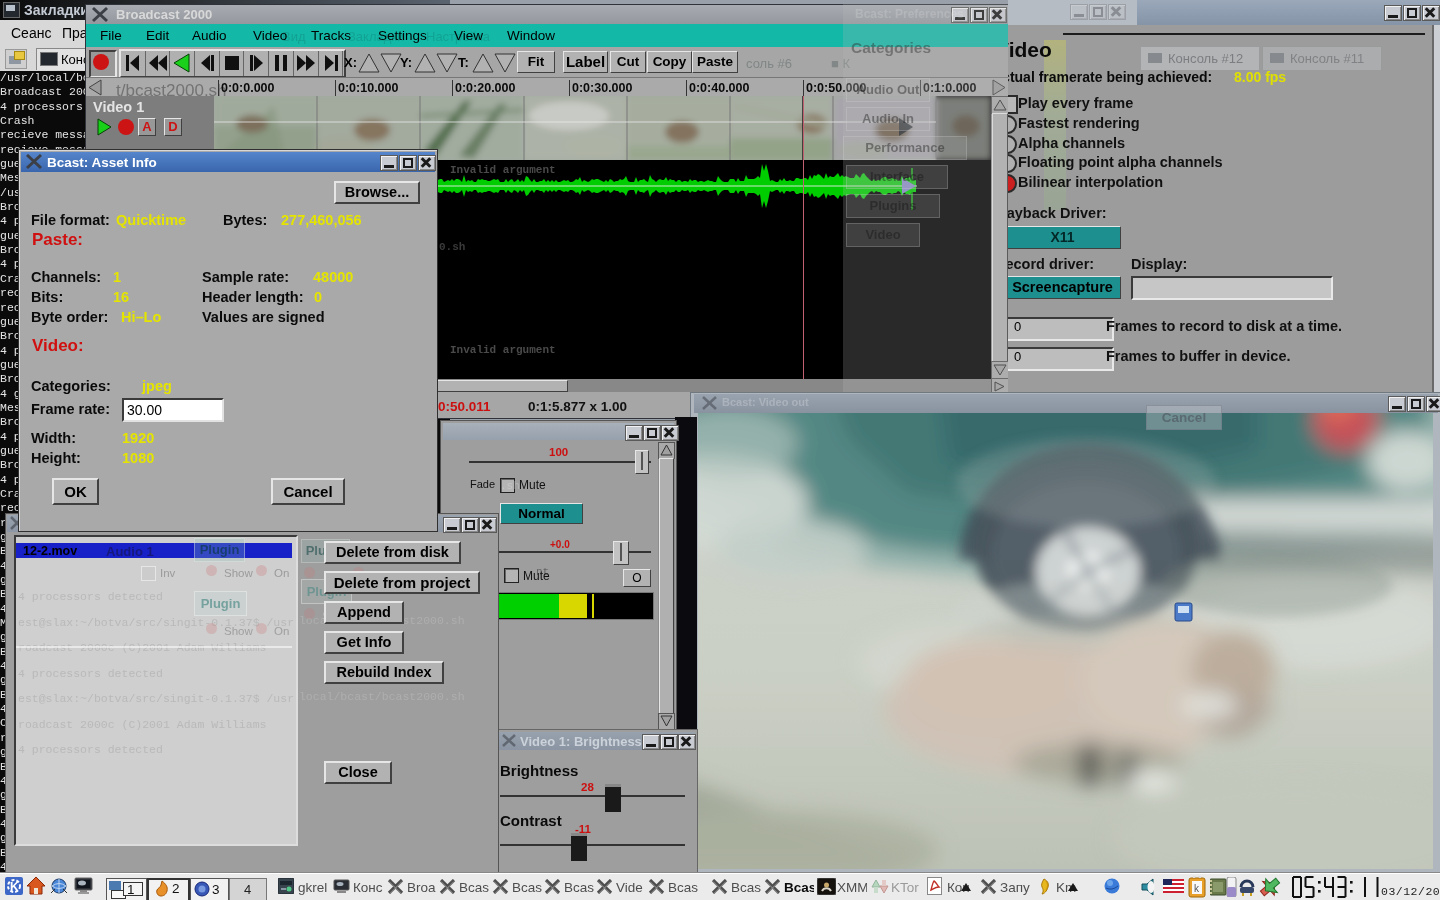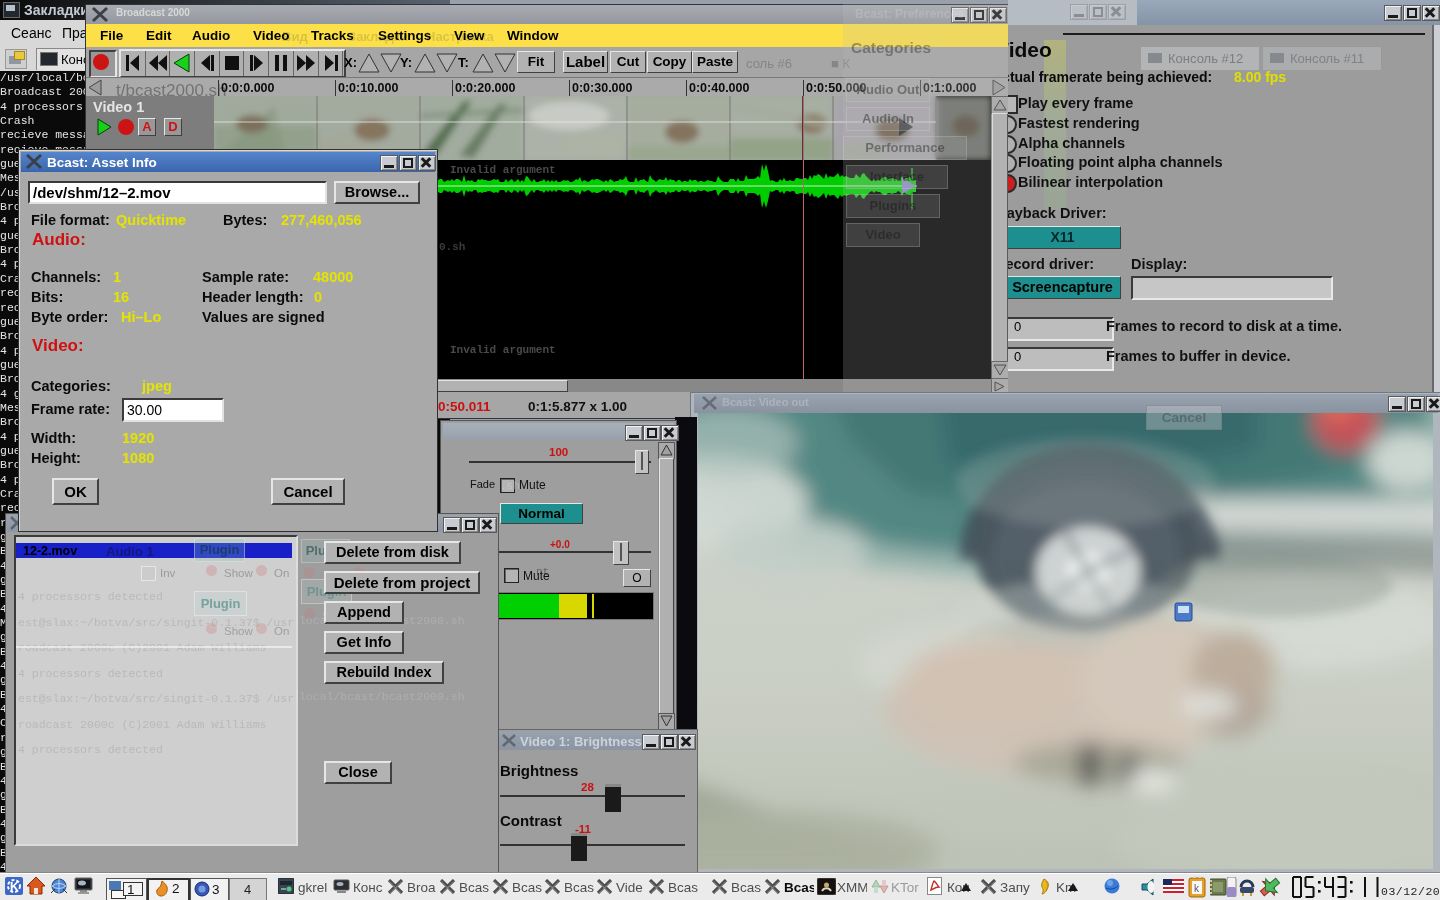--- a/index.html
+++ b/index.html
@@ -95,41 +95,41 @@
 guest@slax:~/botva/src/singit-0.1.37$
 Broadcast 2000c (C)2001 Adam Williams
 4 processors detected
 guest@slax:~/botva/src/singit-0.1.37$
 Broadcast 2000c (C)2001 Adam Williams
 4 processors detected</div>
 </div>
 
 <div class="a" style="left:85px;top:4px;width:923px;height:413px;background:#a6a6a6;border:1px solid #30343a">
 
-  <div class="a" style="left:0;top:0;width:923px;height:19px;background:linear-gradient(#a8acb2,#94989e);color:#d8d8d8;font-weight:bold;font-size:10px">
+  <div class="a" style="left:0;top:0;width:923px;height:19px;background:linear-gradient(#a8acb2,#94989e);color:#d8d8d8;font-weight:bold;font-size:13px">
     <svg class="a" style="left:4px;top:1px" width="22" height="17" viewBox="0 0 22 17">
         <g stroke="#3c4046" stroke-width="3">
           <line x1="3" y1="2" x2="17" y2="15"></line>
           <line x1="17" y1="2" x2="3" y2="15"></line>
         </g>
       </svg>
     <span class="a" style="left:30px;top:2px">Broadcast 2000</span>
     <div class="wb" style="left:865px;top:2px">
         <div class="mn"></div>
       </div>
     <div class="wb" style="left:884px;top:2px">
         <div class="mx"></div>
       </div>
     <div class="wb" style="left:903px;top:2px">
         <div class="cl1"></div>
         <div class="cl2"></div>
       </div>
   </div>
 
-  <div class="a" style="left:0;top:19px;width:923px;height:34px;background:#fde047;color:#000;font-weight:bold;font-size:13.5px">
+  <div class="a" style="left:0;top:19px;width:923px;height:34px;background:#14b8a6;color:#000;font-weight:normal;font-size:13.5px">
     <span class="a" style="left:14px;top:4px">File</span>
       <span class="a" style="left:60px;top:4px">Edit</span>
     <span class="a" style="left:106px;top:4px">Audio</span>
       <span class="a" style="left:167px;top:4px">Video</span>
     <span class="a" style="left:225px;top:4px">Tracks</span>
       <span class="a" style="left:292px;top:4px">Settings</span>
     <span class="a" style="left:368px;top:4px">View</span>
       <span class="a" style="left:421px;top:4px">Window</span>
     <span class="a" style="left:196px;top:5px;color:rgba(10,40,40,0.16);font-size:13px">Вид</span>
     <span class="a" style="left:262px;top:5px;color:rgba(10,40,40,0.15);font-size:13px">Закладки</span>
@@ -691,28 +691,27 @@
         <div class="mn"></div>
       </div>
     <div class="wb" style="left:378px;top:3px">
         <div class="mx"></div>
       </div>
     <div class="wb" style="left:397px;top:3px">
         <div class="cl1"></div>
         <div class="cl2"></div>
       </div>
   </div>
-  <div class="a" style="left:9px;top:31px;width:292px;height:19px;background:#fff;border-top:2px solid #3a3a3a;border-left:2px solid #3a3a3a;border-bottom:2px solid #e2e2e2;border-right:2px solid #e2e2e2;font-size:15px;font-weight:bold;color:#000;padding-left:3px;line-height:19px">/dev/shm/12–2.mov</div>
   <div class="a btn out" style="left:315px;top:31px;width:82px;height:19px;font-size:14.5px;line-height:19px">Browse...</div>
   <div class="a b" style="left:0;top:0;width:418px;height:381px;font-size:14.5px;color:#0a0a0a">
     <span class="a" style="left:12px;top:62px">File format:</span>
       <span class="a yel" style="left:97px;top:62px">Quicktime</span>
     <span class="a" style="left:204px;top:62px">Bytes:</span>
       <span class="a yel" style="left:262px;top:62px">277,460,056</span>
-    <span class="a red" style="left:13px;top:80px;font-size:17px">Audio:</span>
+    <span class="a red" style="left:13px;top:80px;font-size:17px">Paste:</span>
     <span class="a" style="left:12px;top:119px">Channels:</span>
       <span class="a yel" style="left:94px;top:119px">1</span>
     <span class="a" style="left:183px;top:119px">Sample rate:</span>
       <span class="a yel" style="left:294px;top:119px">48000</span>
     <span class="a" style="left:12px;top:139px">Bits:</span>
       <span class="a yel" style="left:94px;top:139px">16</span>
     <span class="a" style="left:183px;top:139px">Header length:</span>
       <span class="a yel" style="left:295px;top:139px">0</span>
     <span class="a" style="left:12px;top:159px">Byte order:</span>
       <span class="a yel" style="left:102px;top:159px">Hi–Lo</span>

